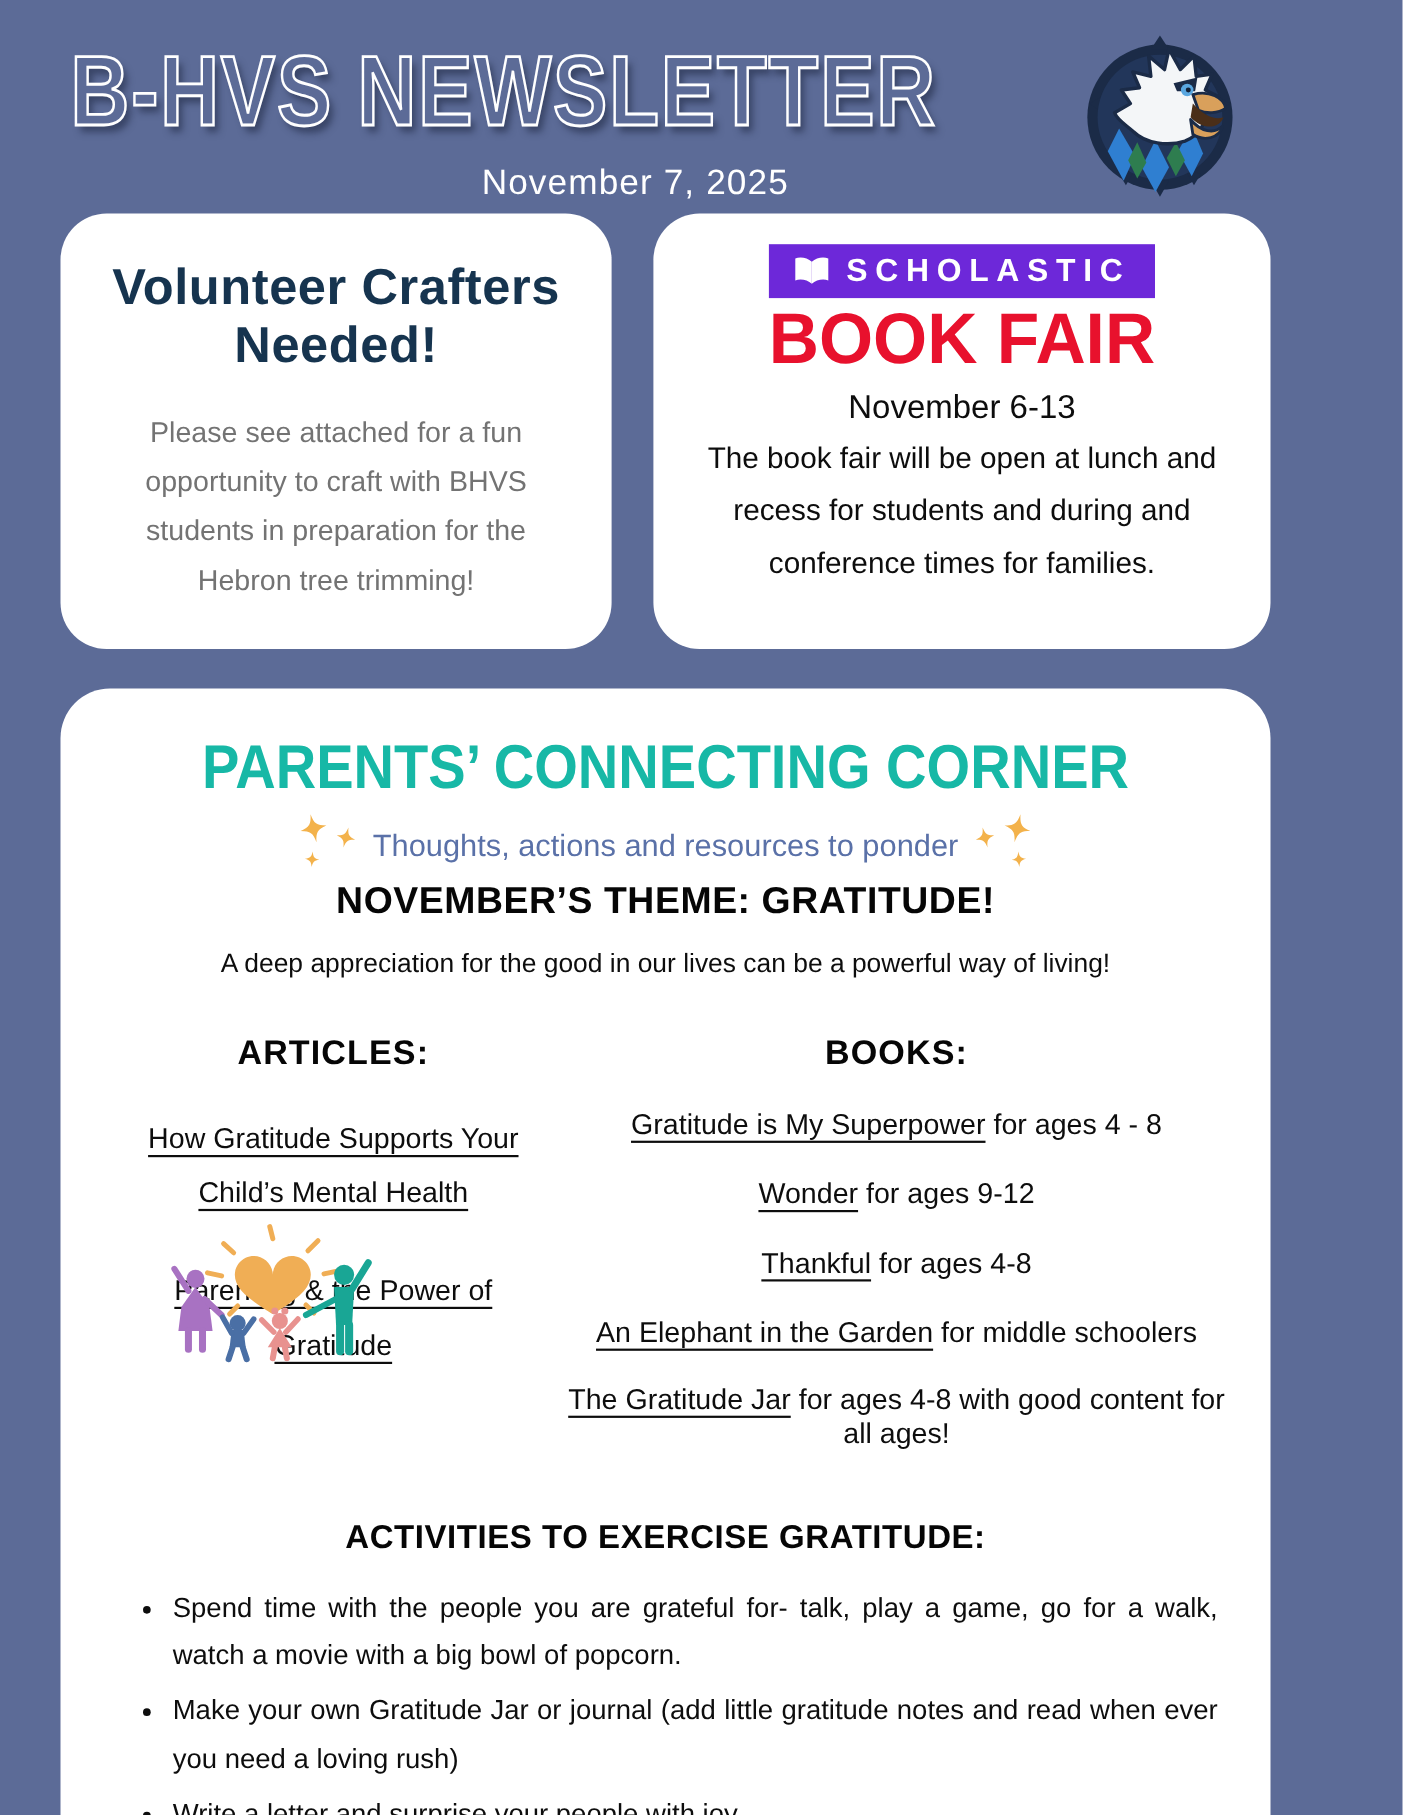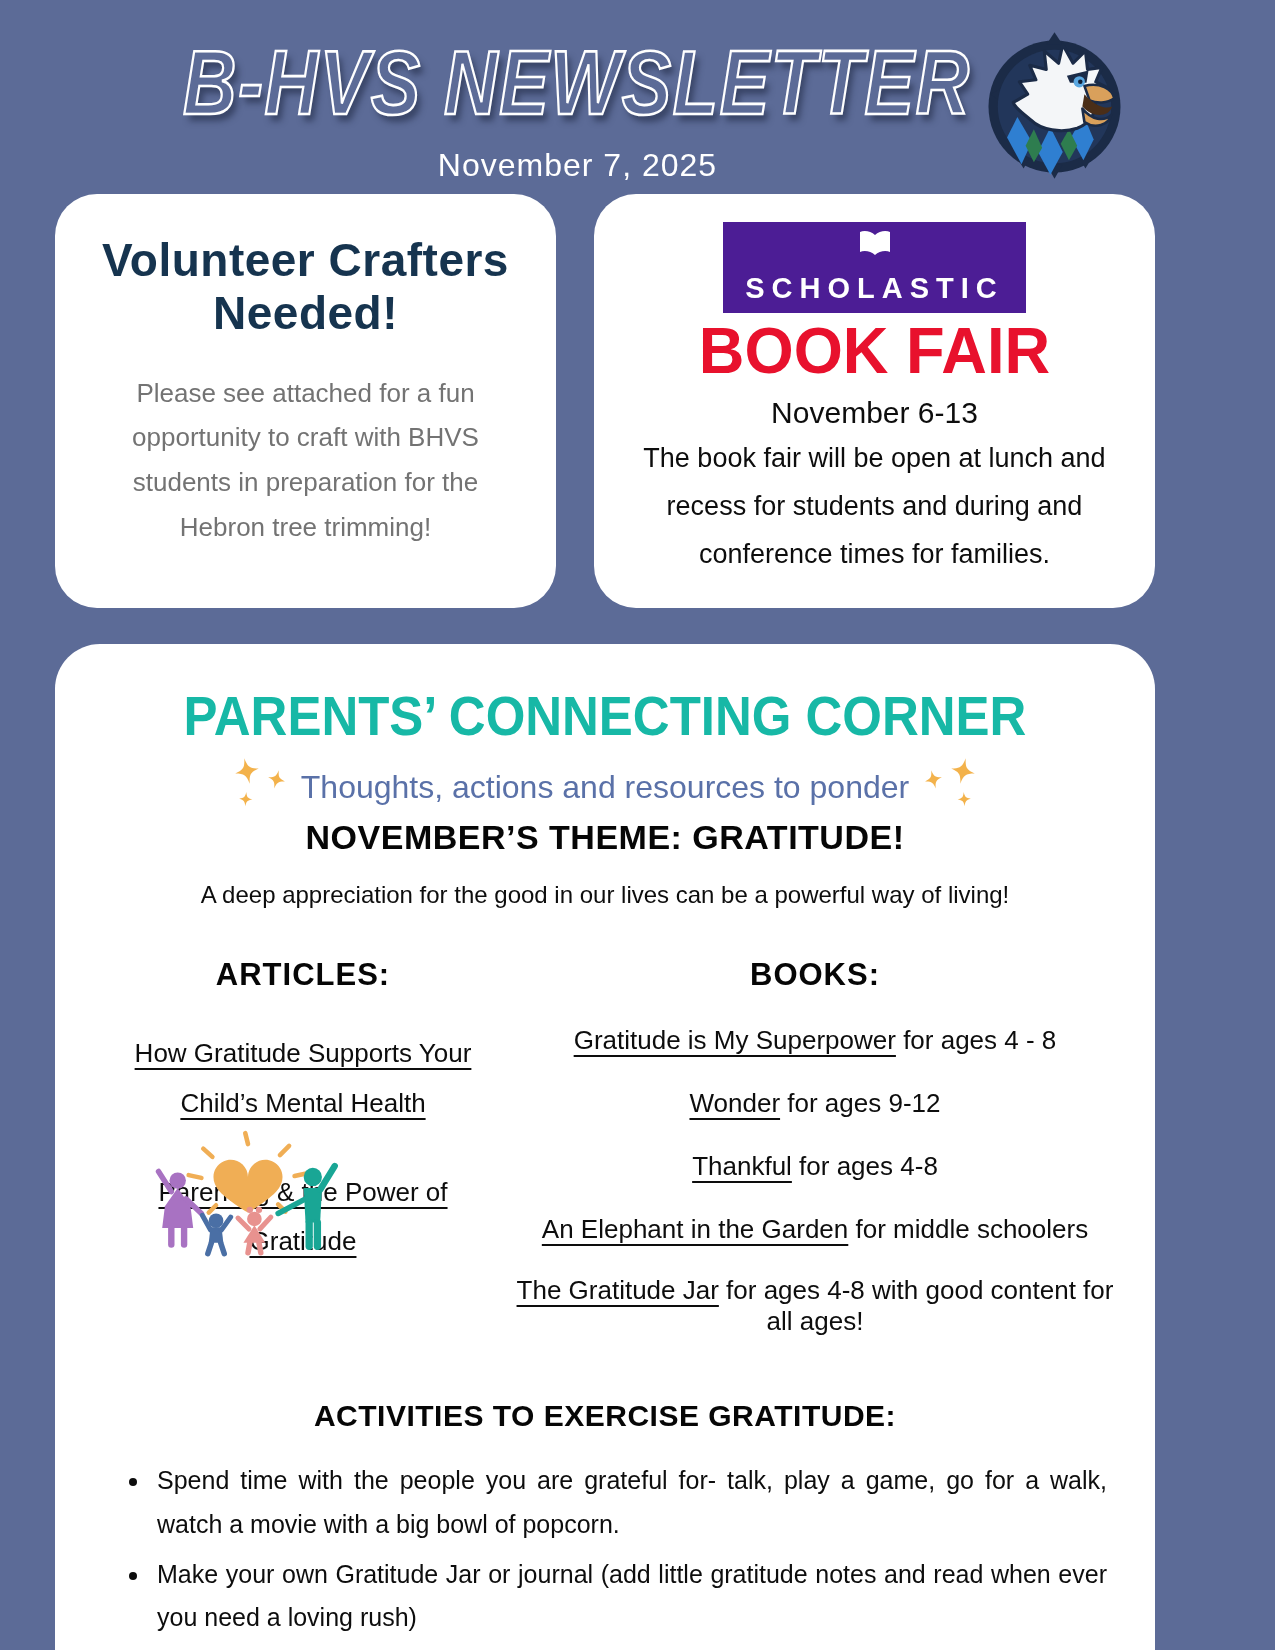--- a/index.html
+++ b/index.html
@@ -8,21 +8,21 @@
     width: 1275px; height: 1650px;
     background: #5c6b97;
     font-family: "Liberation Sans", sans-serif;
     position: relative;
     overflow: hidden;
     color: #111;
   }
 
   
   .header { position: relative; padding-top: 34px; height: 188px; }
-  .title-wrap { text-align: right; padding-right: 240px; font-style: italic; }
+  .title-wrap { text-align: left; padding-right: 240px; }
   .newsletter-title {
     display: inline-block;
     font-size: 86px;
     font-weight: bold;
     letter-spacing: 2px;
     color: #5c6b97;
     -webkit-text-stroke: 2.5px #ffffff;
     text-shadow: 5px 6px 7px rgba(28,36,62,0.55);
     transform: scale(0.86, 1.05);
     white-space: nowrap;
@@ -39,22 +39,22 @@
 
   .volunteer-card { width: 501px; padding: 40px 34px 40px; text-align: center; }
   .volunteer-title {
     color: #16344f; font-size: 46px; font-weight: 600; line-height: 1.16; letter-spacing: 0.5px;
   }
   .volunteer-body { margin-top: 30px; font-size: 26px; line-height: 1.72; color: #737373; }
 
   .bookfair-card { flex: 1; padding: 26px 26px 30px; text-align: center; }
   .scholastic-bar {
     display: inline-flex; align-items: center; gap: 14px;
-    background: #4c1d95; color: #ffffff;
-    padding: 8px 22px; margin-top: 2px; flex-direction: column;
+    background: #6d28d9; color: #ffffff;
+    padding: 8px 22px; margin-top: 2px;
   }
   .scholastic-word { font-size: 29px; font-weight: bold; letter-spacing: 7px; }
   .bookfair-word {
     color: #e8112d; font-size: 62px; font-weight: bold; letter-spacing: 0px;
     transform: scale(1.02, 1.05); margin-top: 2px; white-space: nowrap;
   }
   .bookfair-dates { font-size: 30px; margin-top: 10px; color: #0d0d0d; }
   .bookfair-body { font-size: 27px; line-height: 1.78; margin-top: 4px; color: #0d0d0d; }
 
   
@@ -65,21 +65,21 @@
     padding: 42px 0 46px;
   }
   .pcc-title {
     text-align: center; color: #17b8a6;
     font-size: 52px; font-weight: bold; letter-spacing: 0px;
     transform: scale(0.98, 1.08);
   }
   .pcc-subtitle-row {
     display: flex; justify-content: center; align-items: center; gap: 6px; margin-top: 10px;
   }
-  .pcc-subtitle { color: #5a71a8; font-size: 32px; }
+  .pcc-subtitle { color: #5a71a8; font-size: 28px; }
   .star-cluster { width: 68px; height: 62px; flex: none; }
   .star-cluster.mirror { transform: scaleX(-1); }
 
   .theme-heading {
     text-align: center; font-size: 34px; font-weight: bold; letter-spacing: 0.5px;
     color: #060606;
   }
   .theme-text { text-align: center; font-size: 24px; margin-top: 24px; color: #0d0d0d; }
 
   .columns { display: flex; margin-top: 48px; padding: 0 38px; }

